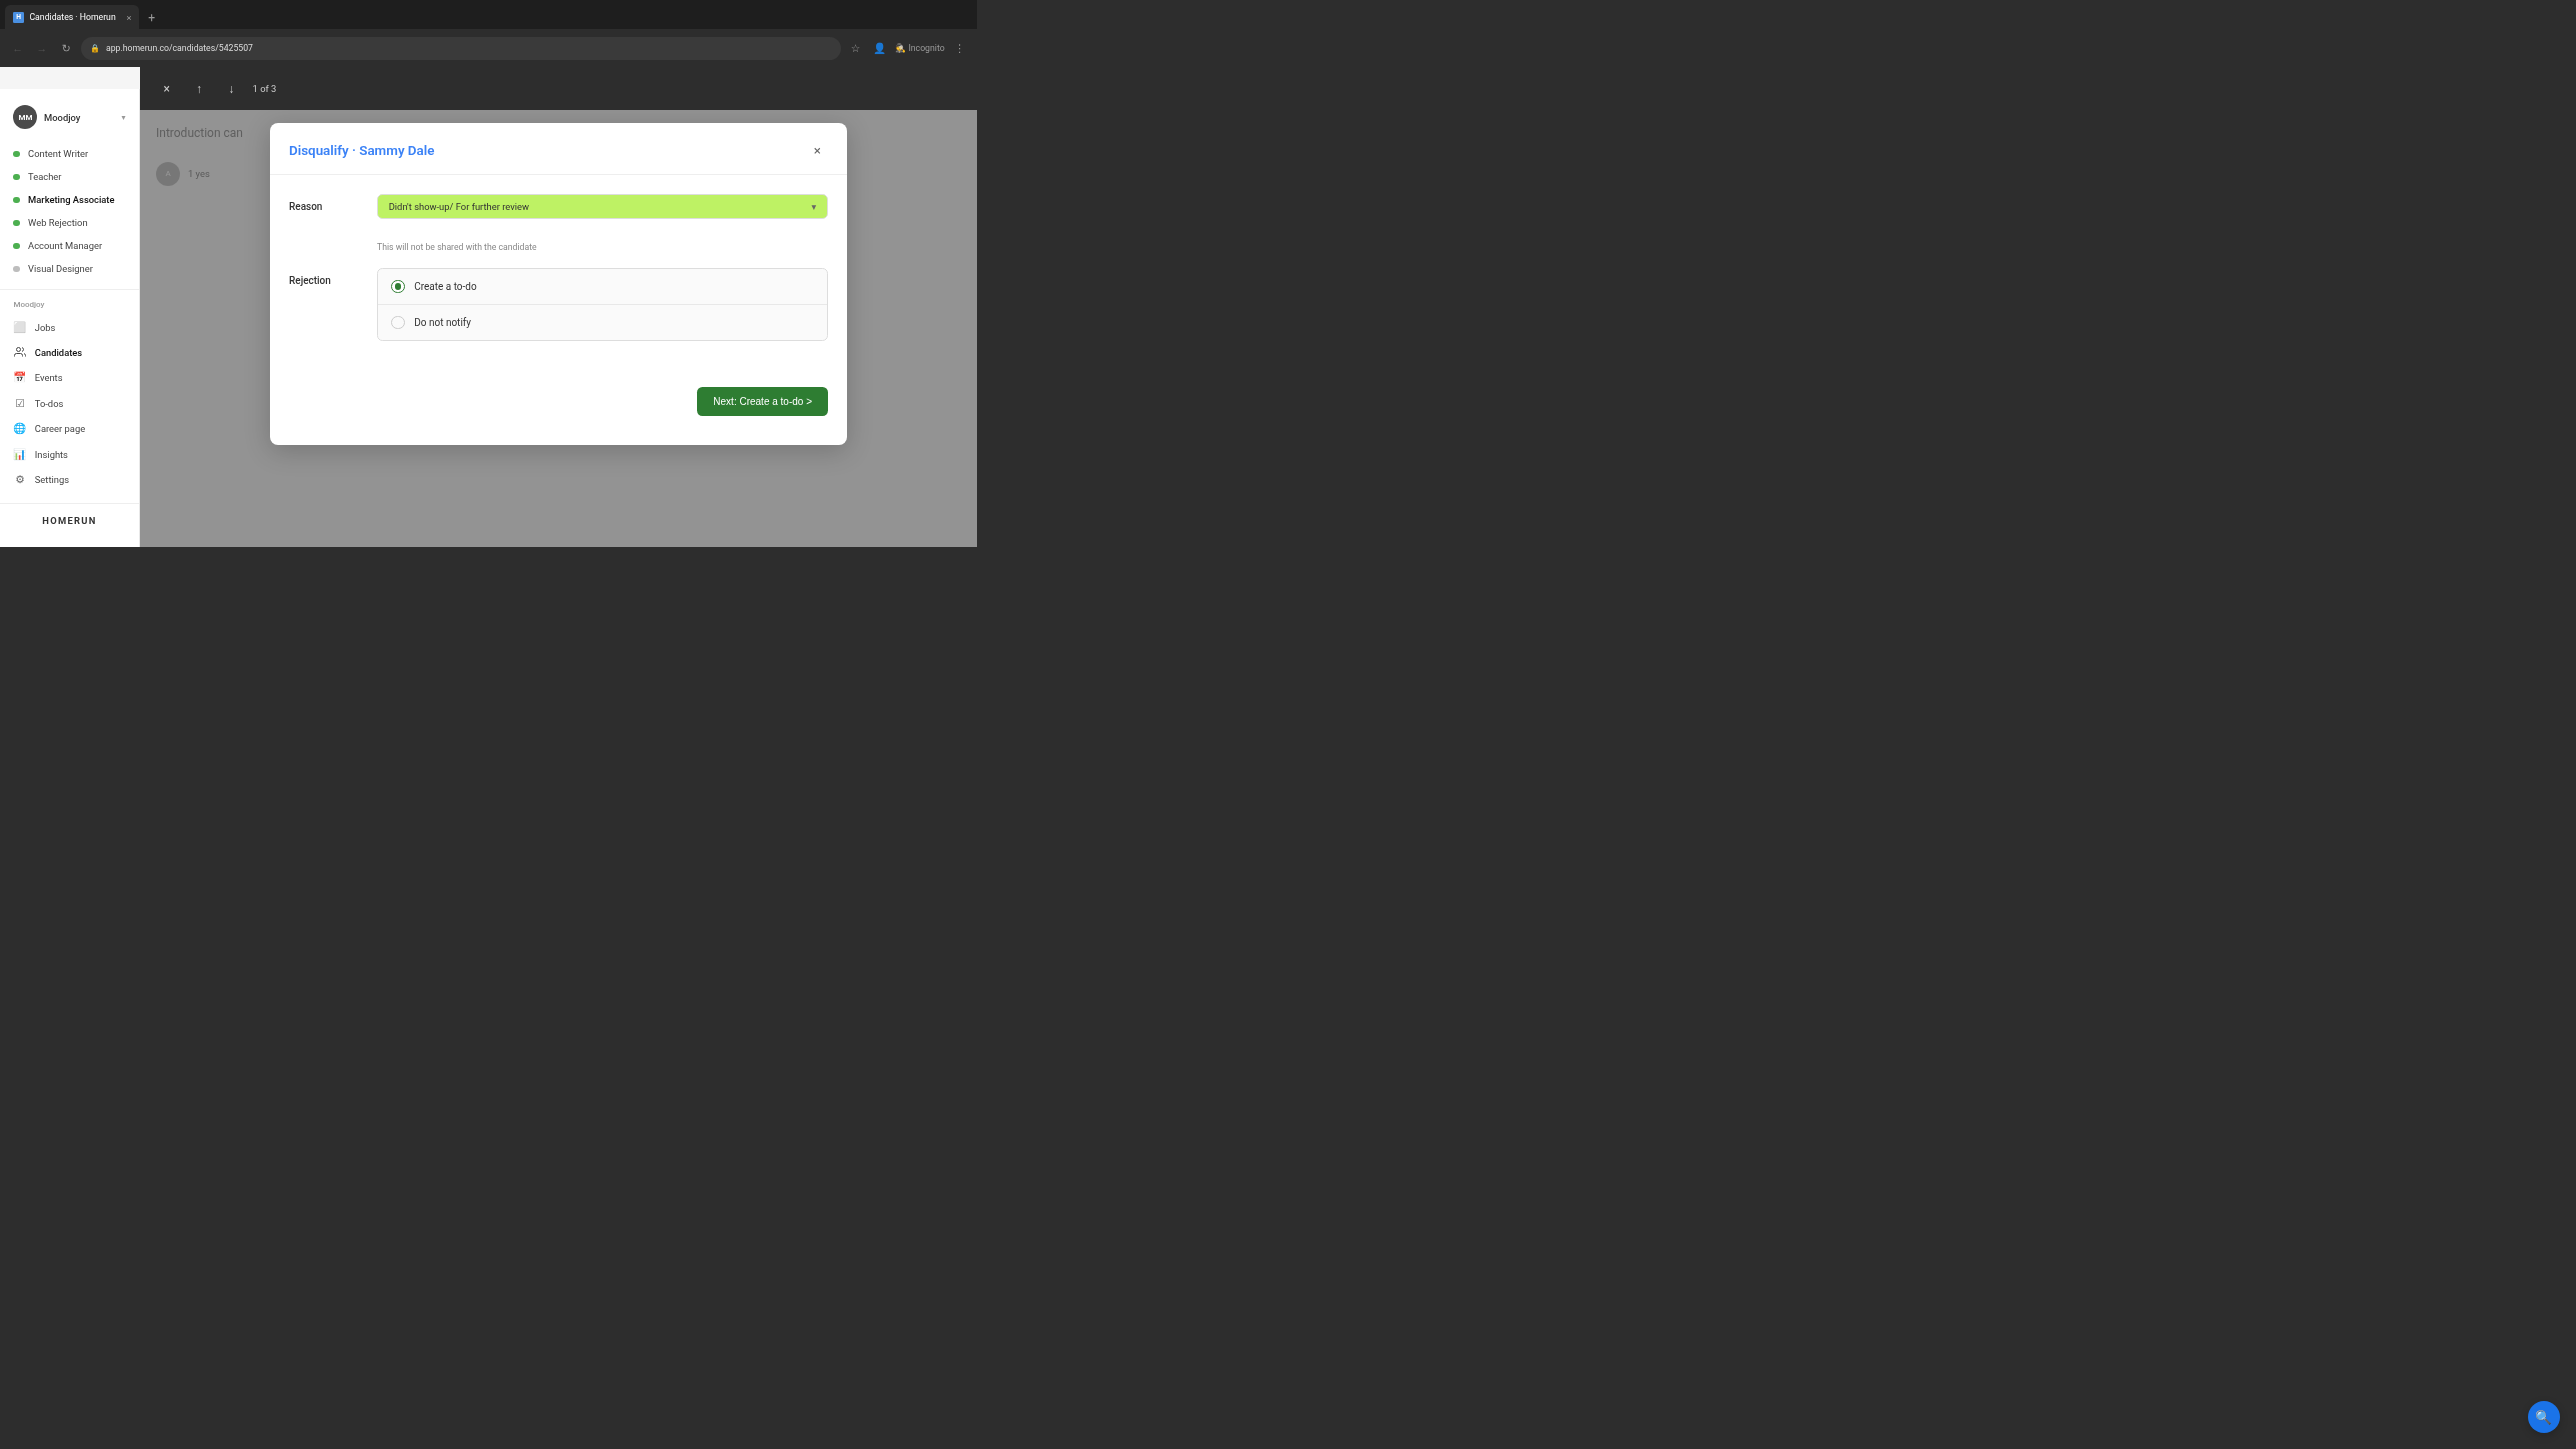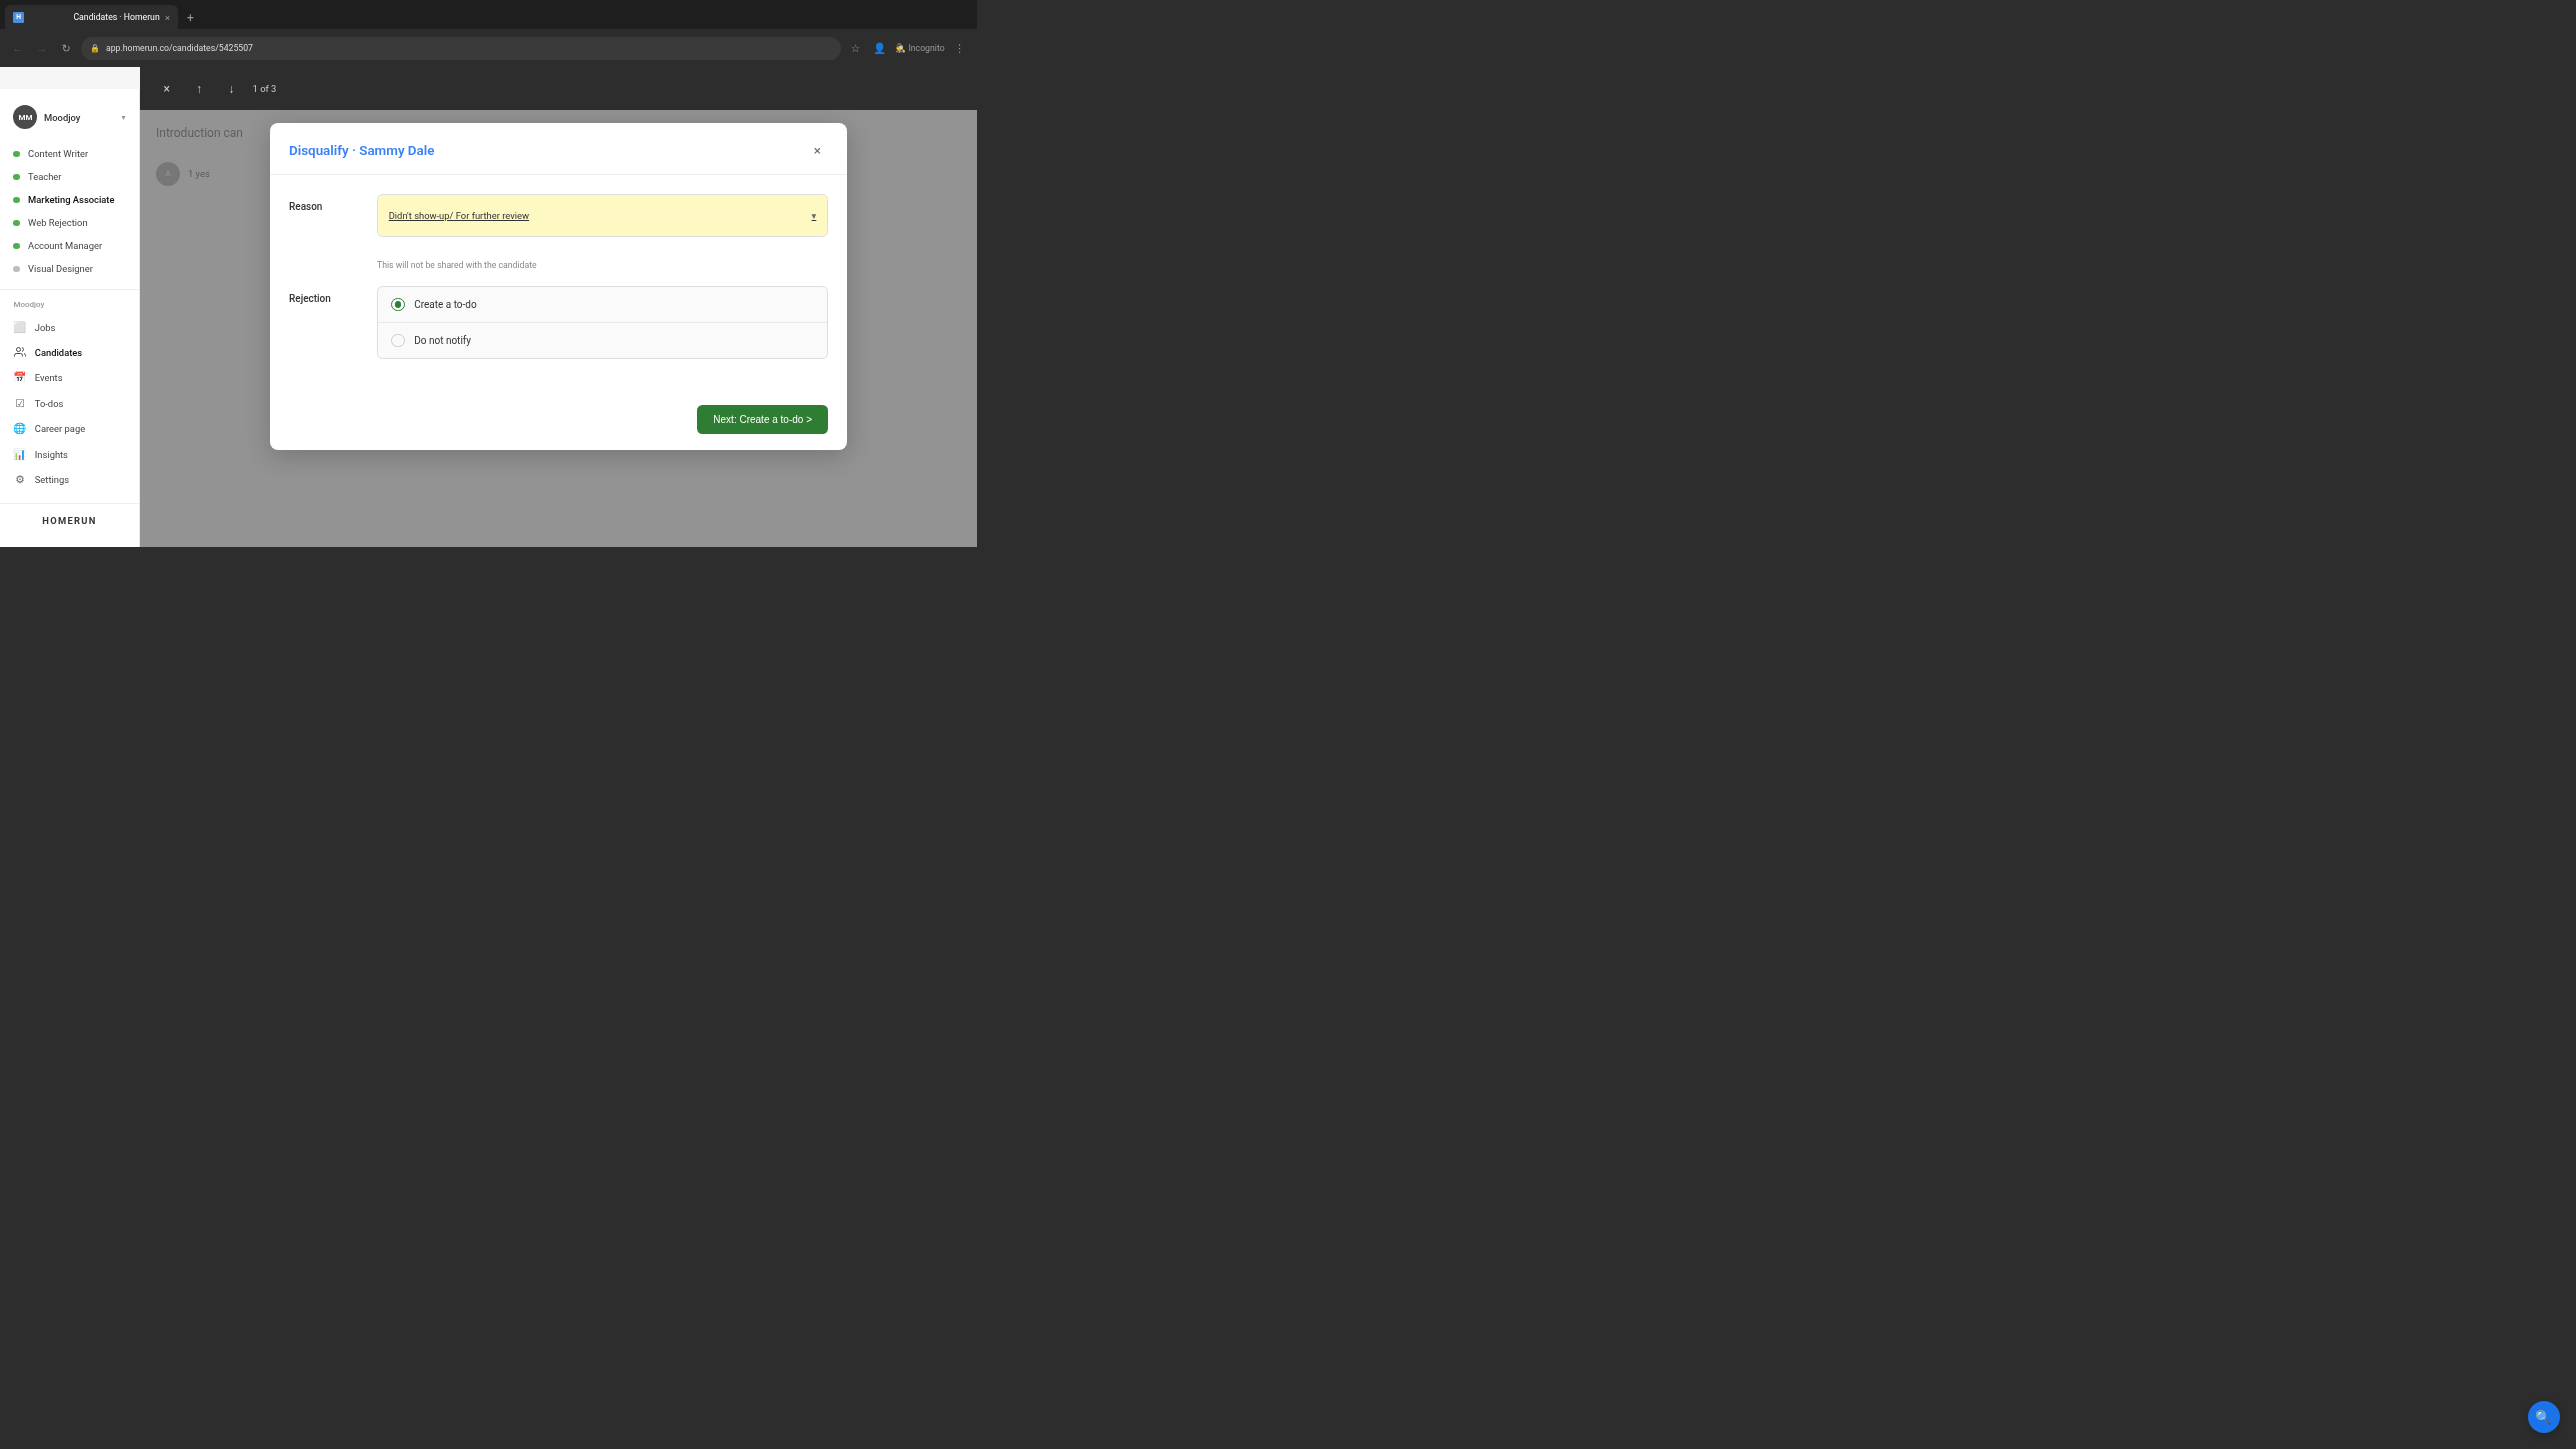--- a/index.html
+++ b/index.html
@@ -51,21 +51,20 @@
       color: white;
       font-size: 6.7px;
       font-weight: bold;
     }
     .tab-title {
       font-size: 8.7px;
       color: #ccc;
     }
     .tab.active .tab-title {
       color: #fff;
-      margin-left: 44px;
     }
     .tab-close {
       margin-left: auto;
       color: #999;
       font-size: 9.4px;
       cursor: pointer;
     }
     .tab-new {
       width: 19px;
       height: 19px;
@@ -349,31 +348,30 @@
       flex-shrink: 0;
     }
     .form-field {
       flex: 1;
     }
 
     .select-wrapper {
       position: relative;
     }
     .select-display {
-      height: 43px;
+      height: 25px;
       border: 0.7px solid #ddd;
       border-radius: 5.4px;
       display: flex;
       align-items: center;
       padding: 0 10.7px;
-      background: #fef9c3;
+      background: #bef264;
       cursor: pointer;
       font-size: 9.4px;
       color: #333;
-      text-decoration: underline;
     }
     .select-display .select-chevron {
       margin-left: auto;
       color: #666;
       font-size: 9.4px;
     }
     .field-hint {
       font-size: 8.7px;
       color: #888;
       margin-top: 23px;

